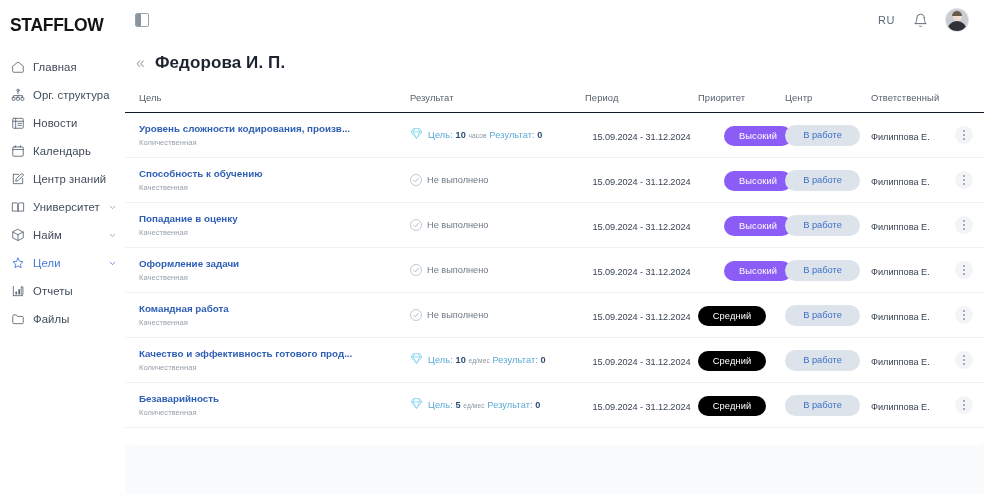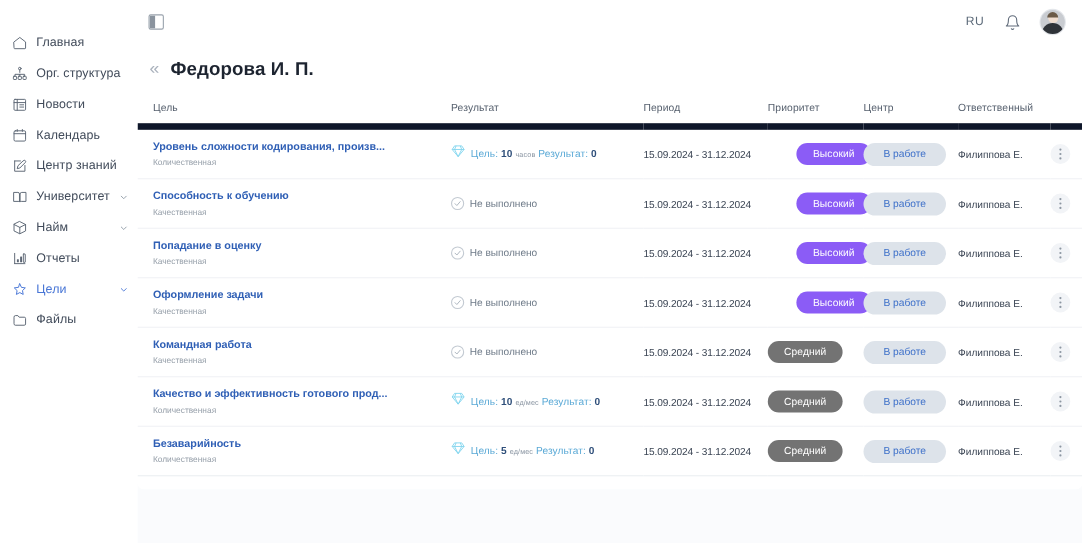--- a/index.html
+++ b/index.html
@@ -89,31 +89,31 @@
     padding: 0 10px 0 0; user-select: none;
   }
   .page-title {
     font-size: 17px; font-weight: bold; color: #1d2430; letter-spacing: 0.1px;
   }
 
   
   table.goals { width: 100%; border-collapse: collapse; table-layout: fixed; }
   table.goals th {
     font-size: 9.4px; font-weight: normal; color: #56606e;
-    text-align: left; padding: 6px 0 9px 0; border-bottom: 6px solid #0f172a;
+    text-align: left; padding: 6px 0 9px 0; border-bottom: 1px solid #0f172a;
     letter-spacing: 0.1px;
   }
   table.goals td {
     border-bottom: 1px solid #f0f2f5; padding: 9px 0; vertical-align: middle;
     height: 44px;
   }
   table.goals tr:last-child td { border-bottom: 1px solid #eceff2; }
   .c-goal   { width: 285px; padding-left: 14px !important; }
   .c-result { width: 175px; }
-  .c-period { width: 113px; }
+  .c-period { width: 113px; text-align: center; }
   .c-prio   { width: 87px; }
   .c-status { width: 86px; }
   .c-owner  { width: 84px; }
   .c-menu   { width: 42px; }
   th.c-goal { padding-left: 14px; }
 
   .goal-name {
     font-size: 9.8px; font-weight: bold; color: #2f5fb5;
     white-space: nowrap; overflow: hidden; text-overflow: ellipsis;
     display: block; line-height: 13px;
@@ -136,21 +136,21 @@
 
   .period { font-size: 9.2px; color: #3b4554; white-space: nowrap; letter-spacing: -0.1px; }
 
   .badge {
     display: inline-flex; align-items: center; justify-content: center;
     height: 20px; min-width: 68px; border-radius: 10px;
     font-size: 9.3px; color: #ffffff; letter-spacing: 0.1px;
     cursor: pointer; padding: 0 10px;
   }
   .badge.high { background: #8b5cf6; margin-left: 26px; }
-  .badge.mid  { background: #737373; }
+  .badge.mid  { background: #000000; }
 
   .status-pill {
     display: inline-flex; align-items: center; justify-content: center;
     height: 21px; min-width: 75px; border-radius: 11px;
     background: #dde3ea; color: #3c6fc9; font-size: 9.3px;
     cursor: pointer; padding: 0 10px;
   }
   .owner { font-size: 9.2px; color: #3b4554; white-space: nowrap; }
 
   .kebab {
@@ -161,20 +161,21 @@
   .kebab i { width: 2px; height: 2px; border-radius: 50%; background: #8c96a2; display:block; }
 
   .page-rest { position: absolute; top: 445px; left: 0; right: 0; bottom: 0; background:#fafbfd; }
 </style>
 </head>
 <body>
 
 <div class="app">
 
   <aside class="sidebar">
+    <div class="logo">STAFFLOW</div>
     <nav class="nav" id="nav-list">
         <div class="nav-item">
           <span class="nav-icon">
             <svg viewBox="0 0 24 24" width="14" height="14" fill="none" stroke="#5d6775" stroke-width="1.5" stroke-linecap="round" stroke-linejoin="round">
               <path d="M3 10.5 12 3.5l9 7V20a1 1 0 0 1-1 1H4a1 1 0 0 1-1-1z"></path>
             </svg>
           </span>
           <span class="nav-label">Главная</span>
         </div>
         <div class="nav-item">
@@ -237,44 +238,44 @@
               <path d="M3 7l9 4.5L21 7M12 11.5V21"></path>
             </svg>
           </span>
           <span class="nav-label">Найм</span>
           <span style="margin-left:auto;display:flex;">
             <svg class="nav-chevron" viewBox="0 0 24 24" fill="none" stroke="#8e99a6" stroke-width="2.2" stroke-linecap="round" stroke-linejoin="round">
               <path d="m6 9 6 6 6-6"></path>
             </svg>
           </span>
         </div>
+        <div class="nav-item active">
+          <span class="nav-icon">
+            <svg viewBox="0 0 24 24" width="14" height="14" fill="none" stroke="#5d6775" stroke-width="1.5" stroke-linecap="round" stroke-linejoin="round">
+              <path d="m12 3.5 2.6 5.5 6 .8-4.4 4.2 1.1 6-5.3-2.9-5.3 2.9 1.1-6L3.4 9.8l6-.8z"></path>
+            </svg>
+          </span>
+          <span class="nav-label">Цели</span>
+          <span style="margin-left:auto;display:flex;">
+            <svg class="nav-chevron" viewBox="0 0 24 24" fill="none" stroke="#4876d6" stroke-width="2.2" stroke-linecap="round" stroke-linejoin="round">
+              <path d="m6 9 6 6 6-6"></path>
+            </svg>
+          </span>
+        </div>
         <div class="nav-item">
           <span class="nav-icon">
             <svg viewBox="0 0 24 24" width="14" height="14" fill="none" stroke="#5d6775" stroke-width="1.5" stroke-linecap="round" stroke-linejoin="round">
               <path d="M4 20V4"></path>
               <path d="M4 20h16"></path>
               <rect x="7.5" y="13" width="3" height="5" rx="0.6" fill="#5d6775" stroke="none"></rect>
               <rect x="12.5" y="9" width="3" height="9" rx="0.6" fill="#5d6775" stroke="none"></rect>
               <rect x="17.5" y="5" width="3" height="13" rx="0.6" fill="none"></rect>
             </svg>
           </span>
           <span class="nav-label">Отчеты</span>
-        </div>
-        <div class="nav-item active">
-          <span class="nav-icon">
-            <svg viewBox="0 0 24 24" width="14" height="14" fill="none" stroke="#5d6775" stroke-width="1.5" stroke-linecap="round" stroke-linejoin="round">
-              <path d="m12 3.5 2.6 5.5 6 .8-4.4 4.2 1.1 6-5.3-2.9-5.3 2.9 1.1-6L3.4 9.8l6-.8z"></path>
-            </svg>
-          </span>
-          <span class="nav-label">Цели</span>
-          <span style="margin-left:auto;display:flex;">
-            <svg class="nav-chevron" viewBox="0 0 24 24" fill="none" stroke="#4876d6" stroke-width="2.2" stroke-linecap="round" stroke-linejoin="round">
-              <path d="m6 9 6 6 6-6"></path>
-            </svg>
-          </span>
         </div>
         <div class="nav-item">
           <span class="nav-icon">
             <svg viewBox="0 0 24 24" width="14" height="14" fill="none" stroke="#5d6775" stroke-width="1.5" stroke-linecap="round" stroke-linejoin="round">
               <path d="M3 7a2 2 0 0 1 2-2h4l2 2.5h8a2 2 0 0 1 2 2V18a2 2 0 0 1-2 2H5a2 2 0 0 1-2-2z"></path>
             </svg>
           </span>
           <span class="nav-label">Файлы</span>
         </div>
       </nav>

